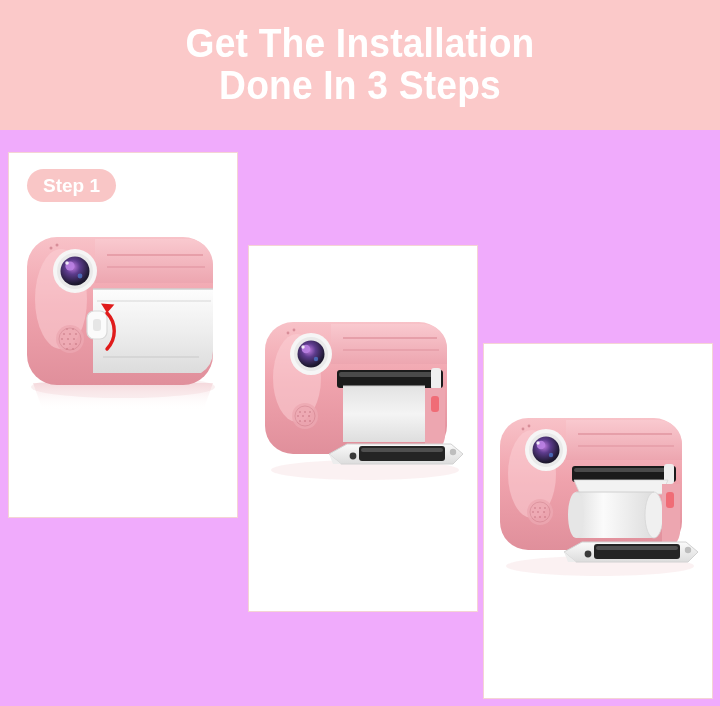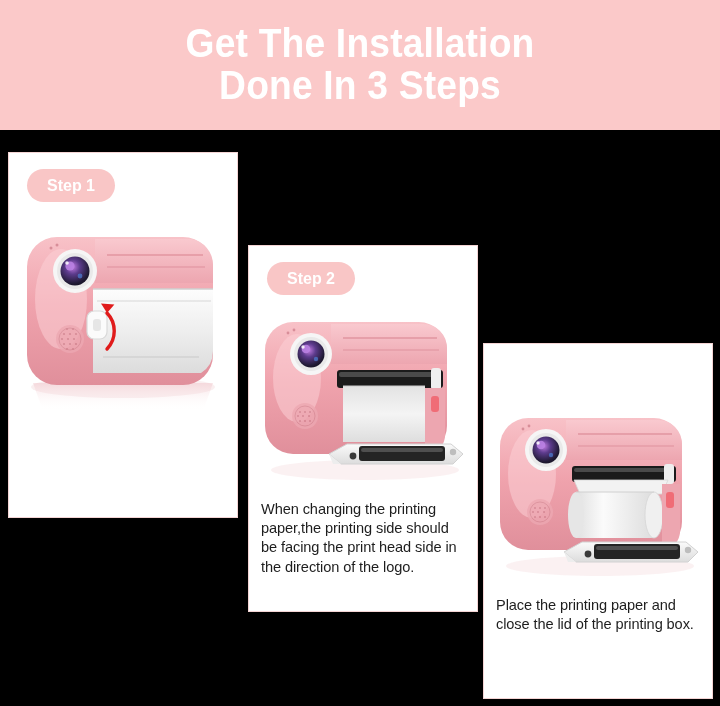--- a/index.html
+++ b/index.html
@@ -10,21 +10,21 @@
     height: 706px;
     background: #ffffff;
     font-family: "Liberation Sans", sans-serif;
     overflow: hidden;
   }
 
   #page {
     position: relative;
     width: 720px;
     height: 706px;
-    background: #000000;
+    background: #f0abfc;
   }
 
   
   .header-band {
     position: absolute;
     left: 0; top: 0;
     width: 720px;
     height: 130px;
     background: #fbc9c9;
   }
@@ -57,21 +57,21 @@
   .step-badge {
     position: absolute;
     left: 18px;
     top: 16px;
     min-width: 88px;
     height: 33px;
     padding: 0 16px;
     border-radius: 17px;
     background: #f9c6c6;
     color: #ffffff;
-    font-size: 16px;
+    font-size: 19px;
     font-weight: bold;
     line-height: 33px;
     text-align: center;
     white-space: nowrap;
   }
 
   .step-caption {
     position: absolute;
     left: 12px;
     right: 10px;
@@ -194,21 +194,20 @@
           <path d="M92 134 a26 26 0 0 0 0 -36" stroke="#e01b1b" stroke-width="3.4" fill="none" stroke-linecap="round"></path>
           <path d="M92 98 l-2 -11 l12 6 Z" fill="#e01b1b" transform="rotate(-22 92 98)"></path>
         </g>
       </svg>
     </div>
 
   </div>
 
   <div class="card" id="card-2">
 
-    <div class="step-badge">Step 2</div>
 
     <div class="photo">
       <svg viewBox="0 0 218 196" xmlns="http://www.w3.org/2000/svg" aria-hidden="true">
         <defs>
           <linearGradient id="c2body" x1="0" y1="0" x2="0" y2="1">
             <stop offset="0" stop-color="#f8c2c8"></stop>
             <stop offset="0.45" stop-color="#f0a3ad"></stop>
             <stop offset="1" stop-color="#e08f9b"></stop>
           </linearGradient>
           <linearGradient id="c2top" x1="0" y1="0" x2="0" y2="1">
@@ -282,21 +281,20 @@
           <path d="M74 150 L92 140 H196 l12 10 -10 10 H86 Z" fill="url(#c2head)" stroke="#d2d2d2" stroke-width="1"></path>
           <rect x="104" y="142" width="86" height="15" rx="3" fill="#242424"></rect>
           <rect x="106" y="144" width="82" height="4" rx="2" fill="#4f4f4f"></rect>
           <circle cx="98" cy="152" r="3.4" fill="#3a3a3a"></circle>
           <circle cx="198" cy="148" r="3.2" fill="#bdbdbd"></circle>
           <path d="M74 150 L86 160 H78 Z" fill="#ededed"></path>
         </g>
       </svg>
     </div>
 
-    <div class="step-caption">When changing the printing paper,the printing side should be facing the print head side in the direction of the logo.</div>
   </div>
 
   <div class="card" id="card-3">
 
 
     <div class="photo">
       <svg viewBox="0 0 218 196" xmlns="http://www.w3.org/2000/svg" aria-hidden="true">
         <defs>
           <linearGradient id="c3body" x1="0" y1="0" x2="0" y2="1">
             <stop offset="0" stop-color="#f8c2c8"></stop>
@@ -379,16 +377,15 @@
           <path d="M74 152 L92 142 H196 l12 10 -10 10 H86 Z" fill="url(#c3head)" stroke="#d2d2d2" stroke-width="1"></path>
           <rect x="104" y="144" width="86" height="15" rx="3" fill="#242424"></rect>
           <rect x="106" y="146" width="82" height="4" rx="2" fill="#4f4f4f"></rect>
           <circle cx="98" cy="154" r="3.4" fill="#3a3a3a"></circle>
           <circle cx="198" cy="150" r="3.2" fill="#bdbdbd"></circle>
           <path d="M74 152 L86 162 H78 Z" fill="#ededed"></path>
         </g>
       </svg>
     </div>
 
-    <div class="step-caption">Place the printing paper and close the lid of the printing box.</div>
   </div>
 
 </div>
 
 </body></html>

